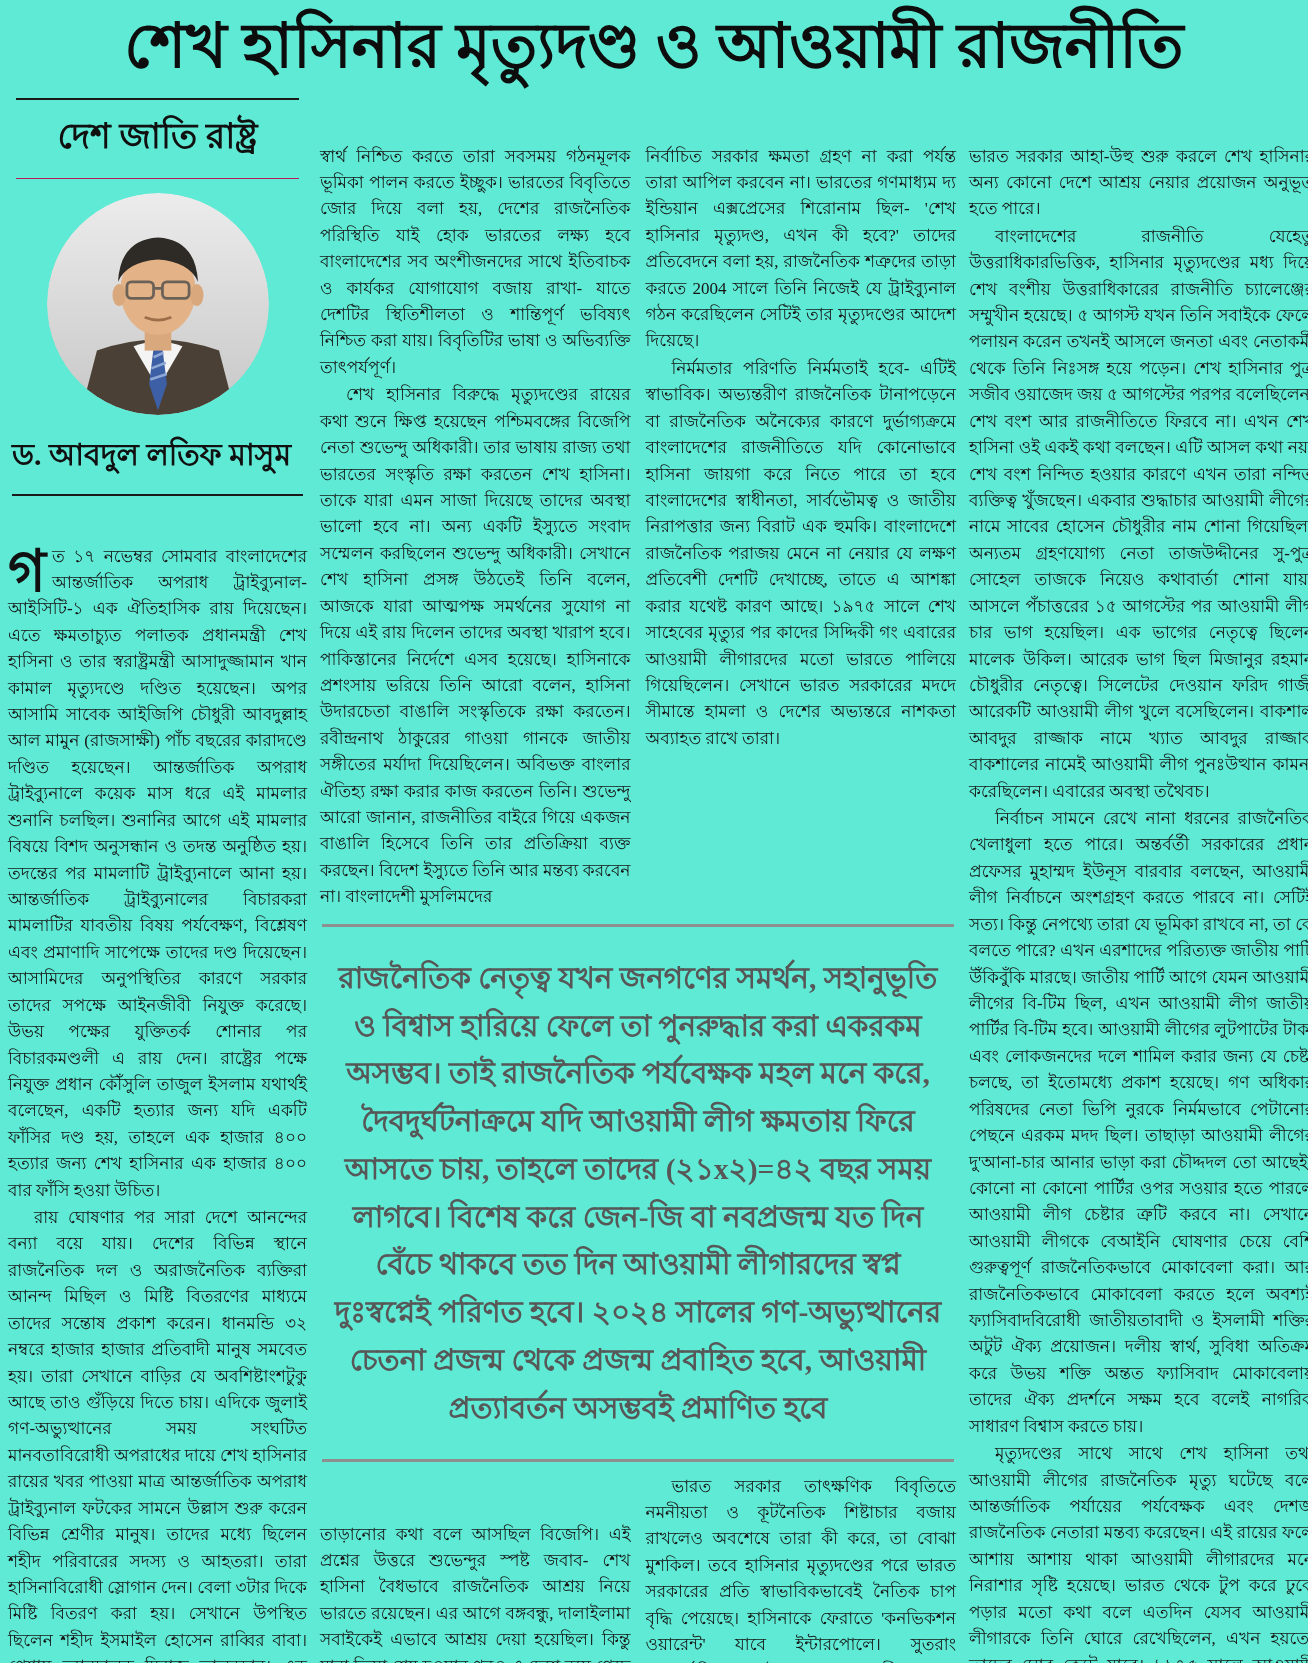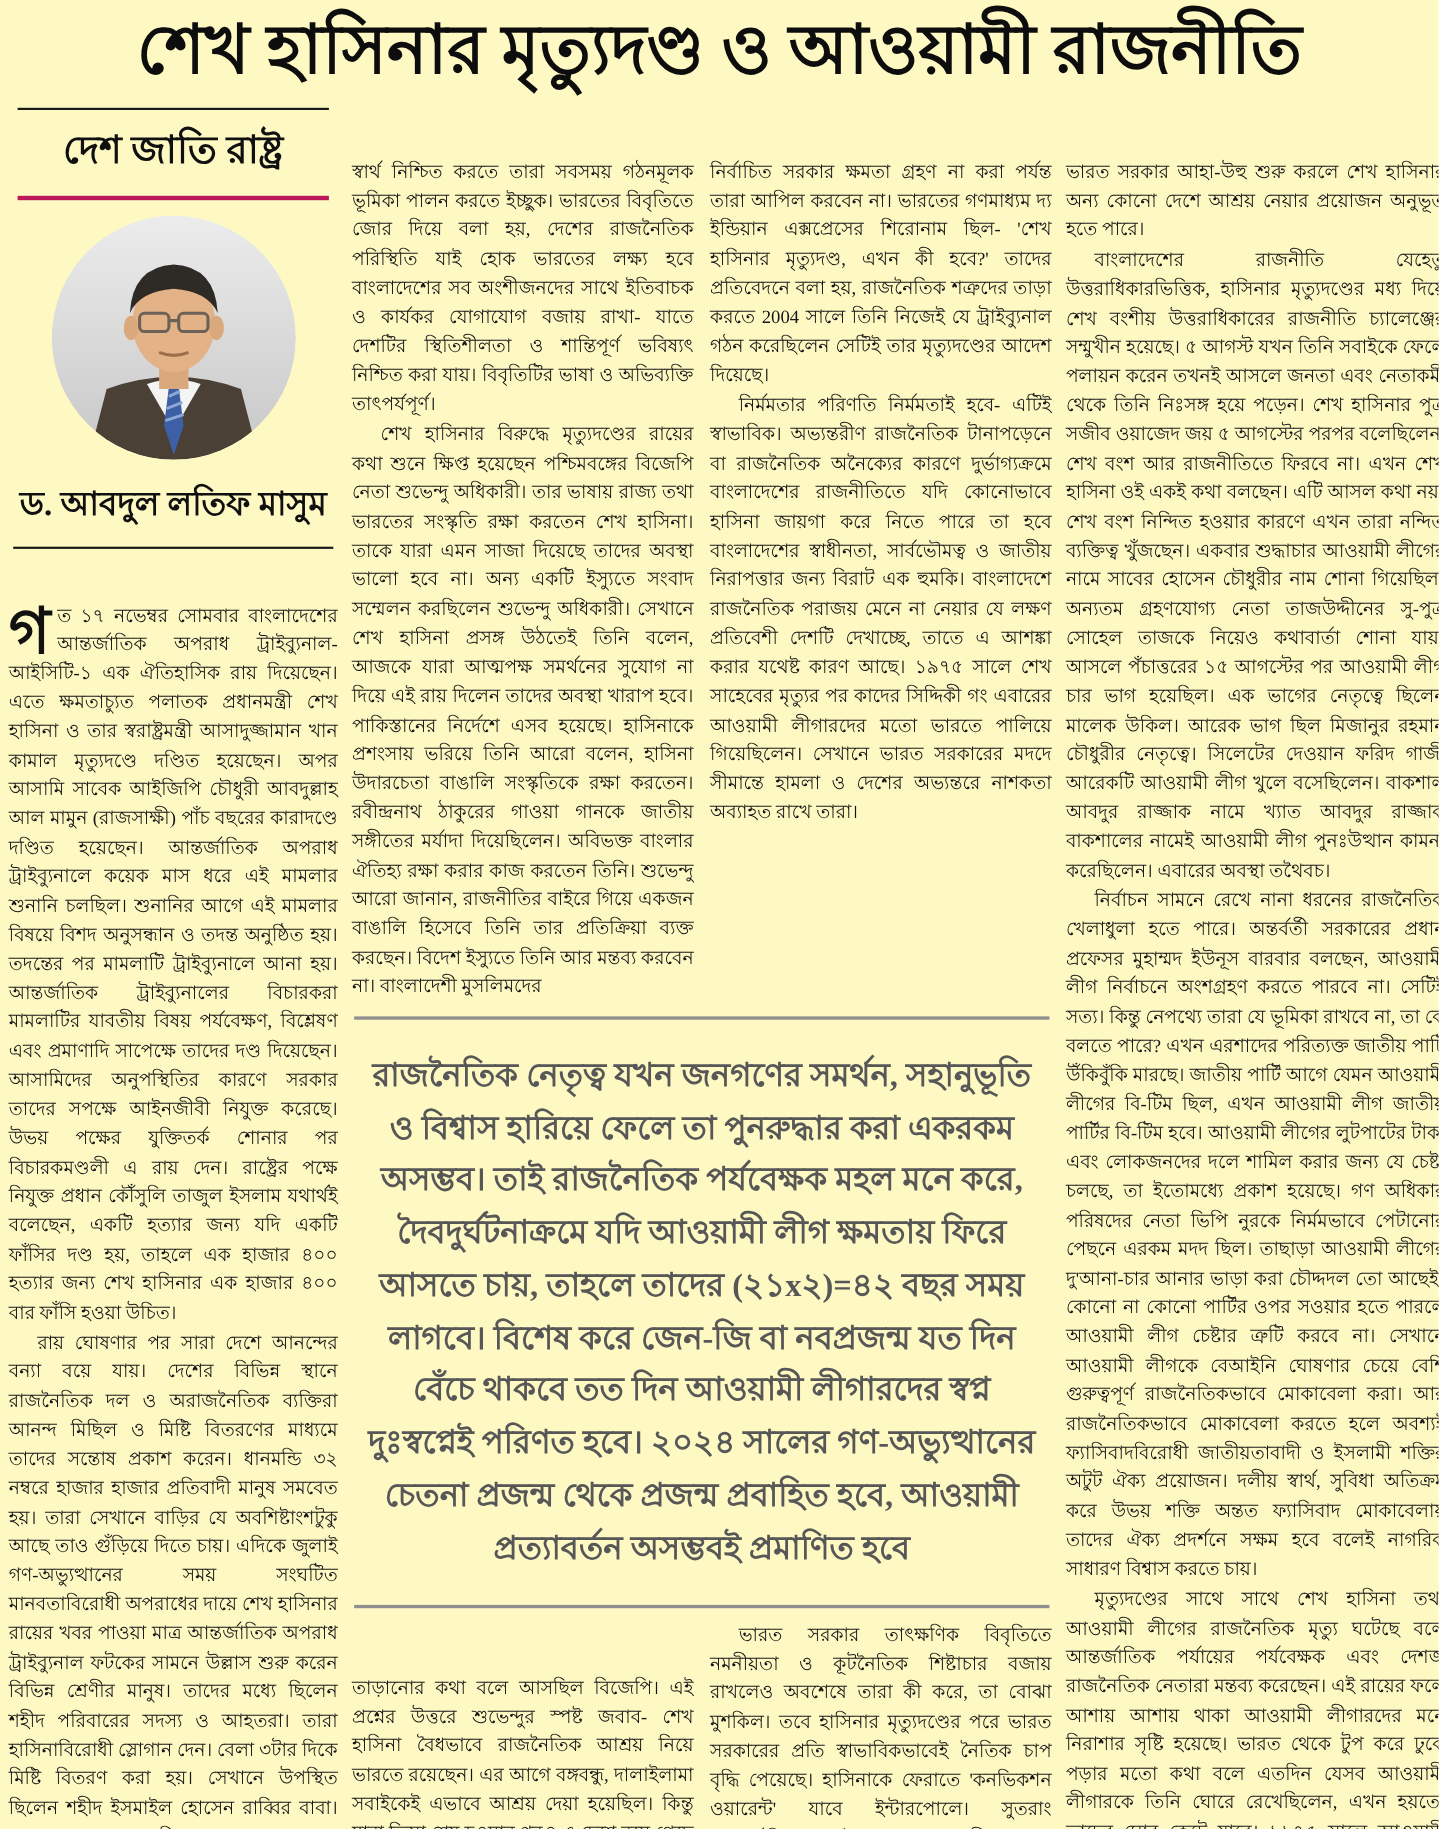--- a/index.html
+++ b/index.html
@@ -1,44 +1,44 @@
 <!DOCTYPE html>
 <html lang="bn"><head>
 <meta charset="utf-8">
 <style>
   * { margin:0; padding:0; box-sizing:border-box; }
   html,body { background:#ffffff; }
   .page{
     width:1308px; height:1663px; overflow:hidden;
-    background:#fef9c3; color:#141414;
+    background:#5eead4; color:#141414;
     font-family:"Liberation Serif", serif;
     padding:6px 8px 0 8px;
   }
   .headline{
     text-align:center; font-size:62px; font-weight:bold; color:#0d0d0d;
     line-height:1.25; letter-spacing:0px; padding:2px 0 10px 0;
   }
   .content{ display:flex; gap:13px; align-items:stretch; }
   .col1{ width:299px; flex:0 0 299px; }
   .colmid{ width:636px; flex:0 0 636px; display:flex; flex-direction:column; }
   .col4{ width:345px; flex:0 0 345px; }
   .subrow{ display:flex; gap:15px; }
   .subcol{ flex:1 1 0; }
 
   .section-box{
     margin:2px 8px 14px 8px; padding:9px 0 10px 0;
-    border-top:2px solid #1a1a1a; border-bottom:4px solid #be185d;
+    border-top:2px solid #1a1a1a; border-bottom:1px solid #be185d;
     text-align:center; font-size:35px; font-weight:bold; color:#101010;
   }
   .photo-wrap{ display:flex; justify-content:center; margin:6px 0 10px 0; }
   .photo{ width:222px; height:222px; border-radius:50%; overflow:hidden; display:block; }
   .author-name{
     margin:2px 4px 14px 4px; padding:6px 0 12px 0;
     border-bottom:2px solid #1a1a1a;
-    text-align:center; font-size:30px; font-weight:bold; color:#101010;
+    text-align:left; font-size:30px; font-weight:bold; color:#101010;
   }
 
   p.para{
     font-size:17px; line-height:1.555; text-align:justify; color:#151515;
     text-indent:26px; margin:0 0 1px 0;
     word-break:break-word;
   }
   p.para.noindent{ text-indent:0;margin-top:48px; }
   .dropcap{
     float:left; font-size:58px; line-height:0.82; font-weight:bold;

